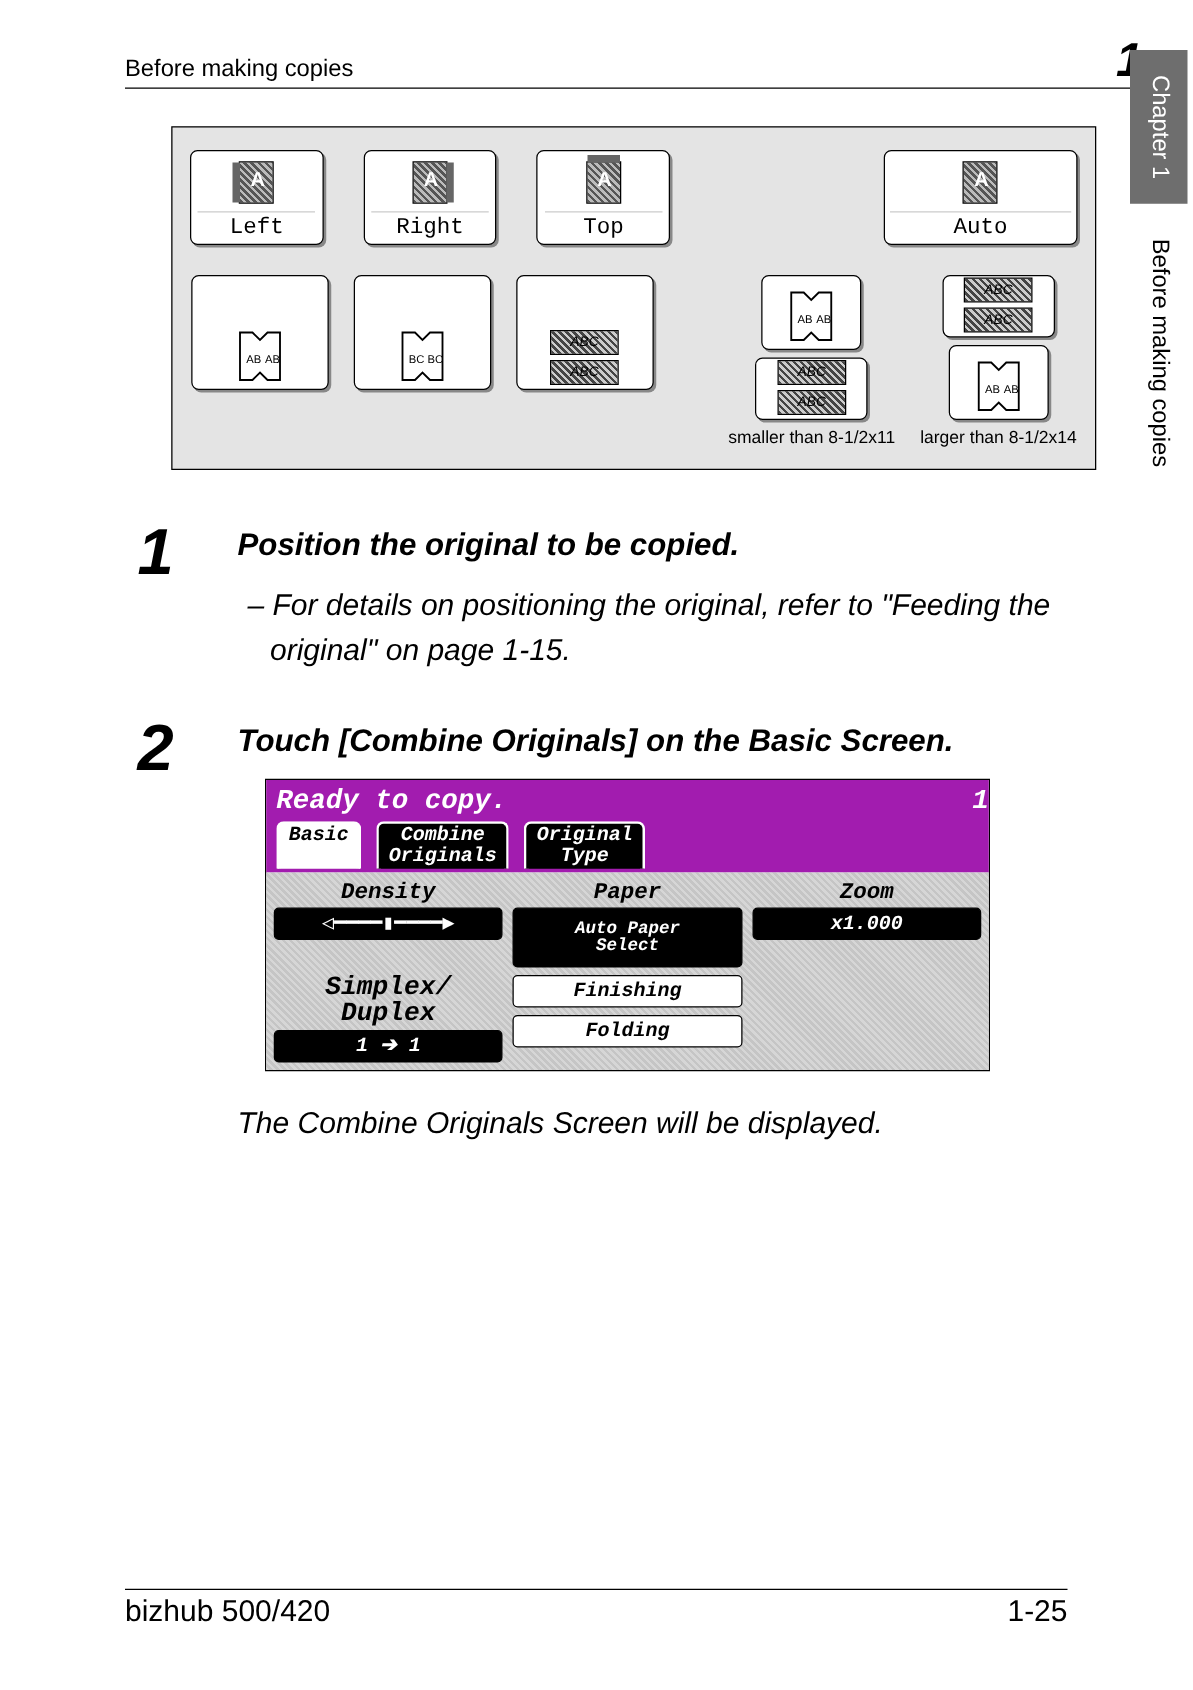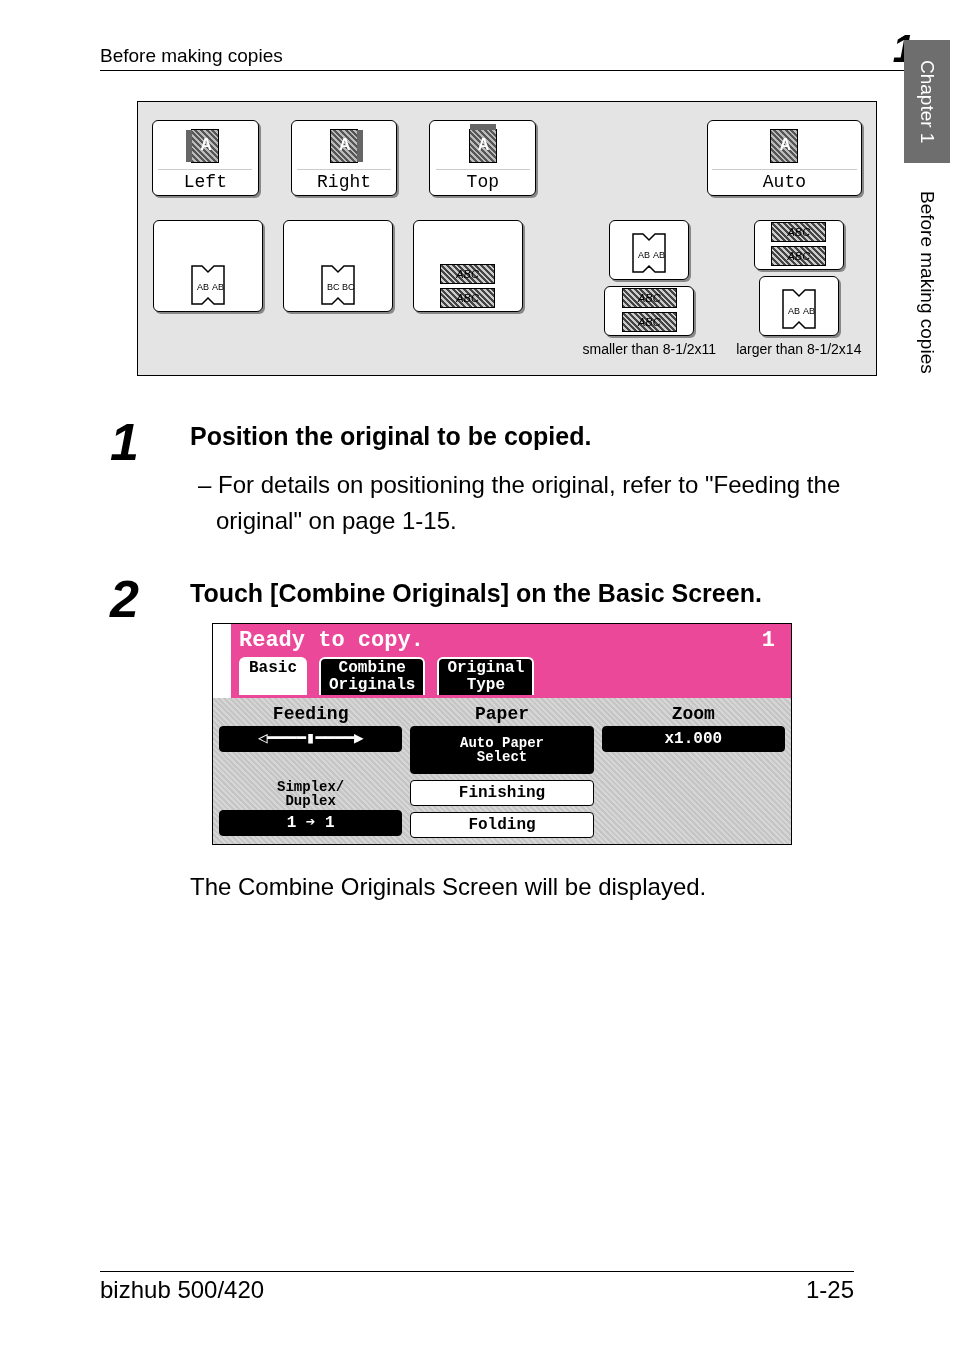--- a/index.html
+++ b/index.html
@@ -143,35 +143,34 @@
   .step-num {
     font-family: "Arial Black", Arial, sans-serif;
     font-weight: 900;
     font-style: italic;
     font-size: 52px;
     width: 90px;
     text-align: left;
     line-height: 1;
     padding-left: 10px;
   }
-  .step-body { flex: 1; padding-top: 4px; }
+  .step-body { flex: 1; padding-top: 4px; font-style: italic; }
   .step-title { font-size: 25px; font-weight: bold; margin-bottom: 14px; line-height:1.3; }
   .step-text { font-size: 24px; line-height: 1.5; padding-left: 0px; margin-bottom: 10px; }
   .step-text.indent { padding-left: 26px; text-indent: -18px; margin-top: 12px; }
   .step-text.indent::before { content: "– "; }
   .screen-panel {
     width: 580px;
     margin: 12px 0 24px 22px;
     border: 1px solid #000;
     font-family: "Courier New", monospace;
   }
   .sp-top {
-    background:#ec4899; color:#fff;
-    padding: 4px 16px 0 8px;
-    margin-left: 18px;
+    background:#a21caf; color:#fff;
+    padding: 4px 0 0 8px;
   }
   .sp-status {
     display:flex; justify-content:space-between;
     font-size: 22px; font-weight:bold;
   }
   .sp-tabs { display:flex; gap:12px; margin-top:4px; padding-bottom:3px; }
   .sp-tab {
     background:#000; color:#fff;
     border:2px solid #fff; border-bottom:none;
     border-radius: 6px 6px 0 0;
@@ -340,34 +339,34 @@
             <div class="sp-tab active">Basic</div>
             <div class="sp-tab" style="white-space:pre">Combine
 Originals</div>
             <div class="sp-tab" style="white-space:pre">Original
 Type</div>
           </div>
         </div>
         <div class="sp-body">
           <div class="sp-grid">
             <div class="sp-cell">
-              <div class="sp-cell-label">Feeding</div>
+              <div class="sp-cell-label">Density</div>
               <div class="sp-cell-btn">◁━━━━▮━━━━▶</div>
             </div>
             <div class="sp-cell">
               <div class="sp-cell-label">Paper</div>
               <div class="sp-cell-btn" style="white-space:pre;font-size:14px;height:48px">Auto Paper
 Select</div>
             </div>
             <div class="sp-cell">
               <div class="sp-cell-label">Zoom</div>
               <div class="sp-cell-btn">x1.000</div>
             </div>
             <div class="sp-cell">
-              <div class="sp-cell-label" style="white-space:pre;font-size:14px;line-height:1">Simplex/
+              <div class="sp-cell-label" style="white-space:pre;font-size:21px;line-height:1">Simplex/
 Duplex</div>
               <div class="sp-cell-btn">1 ➔ 1</div>
             </div>
             <div class="sp-cell">
               <div class="sp-cell-btn white" style="margin-bottom:6px">Finishing</div>
               <div class="sp-cell-btn white">Folding</div>
             </div>
             <div class="sp-cell"></div>
           </div>
         </div>

